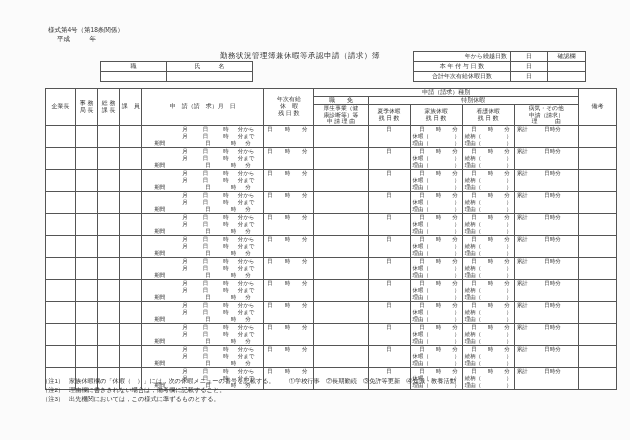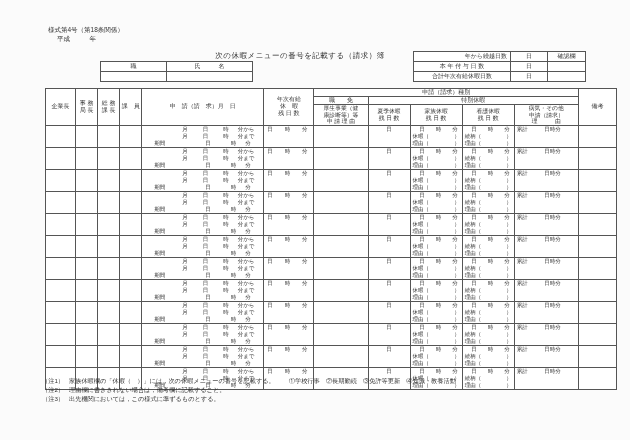--- a/index.html
+++ b/index.html
@@ -47,21 +47,21 @@
   .nlab{width:27px;flex:0 0 27px;}
   .nmenu{margin-left:14px;}
 </style>
 </head>
 <body>
 
 <div>
 
   <div class="abs form-no">様式第4号（第18条関係）</div>
   <div class="abs era">平成　　　年</div>
-  <div class="abs title">次の休暇メニューの番号を記載する（請求）簿</div>
+  <div class="abs title">勤務状況管理簿兼休暇等承認申請（請求）簿</div>
 
   <table class="abs name-tbl">
     <colgroup>
         <col style="width:66px">
         <col style="width:86px">
       </colgroup>
     <tbody>
       <tr style="height:10px">
         <td>職</td>
         <td>氏　　　名</td>

